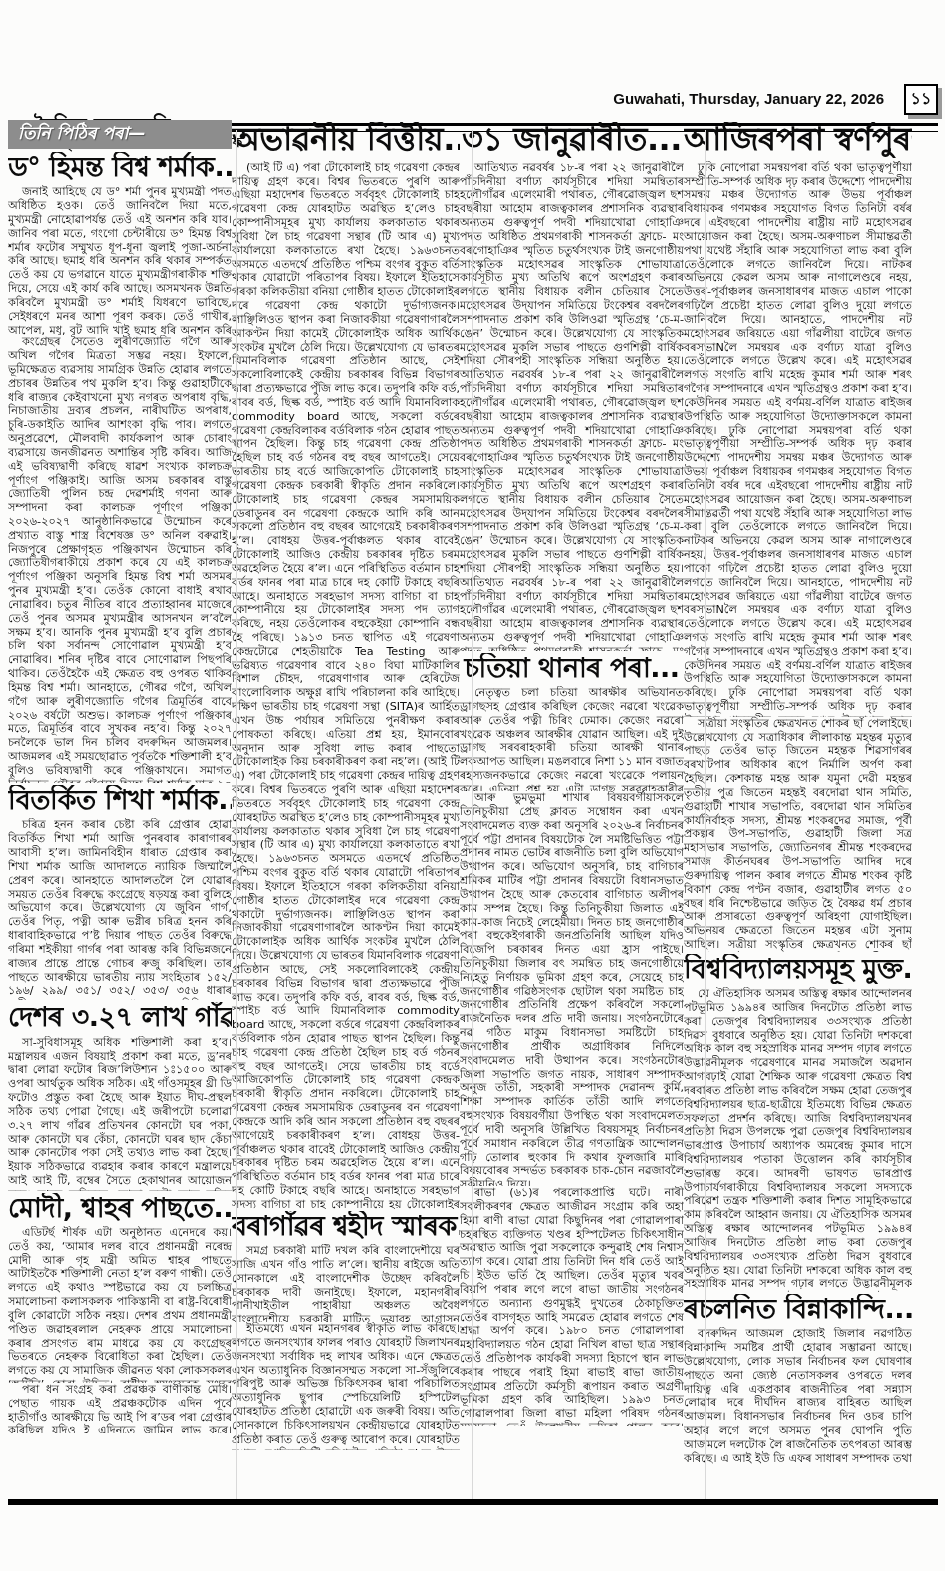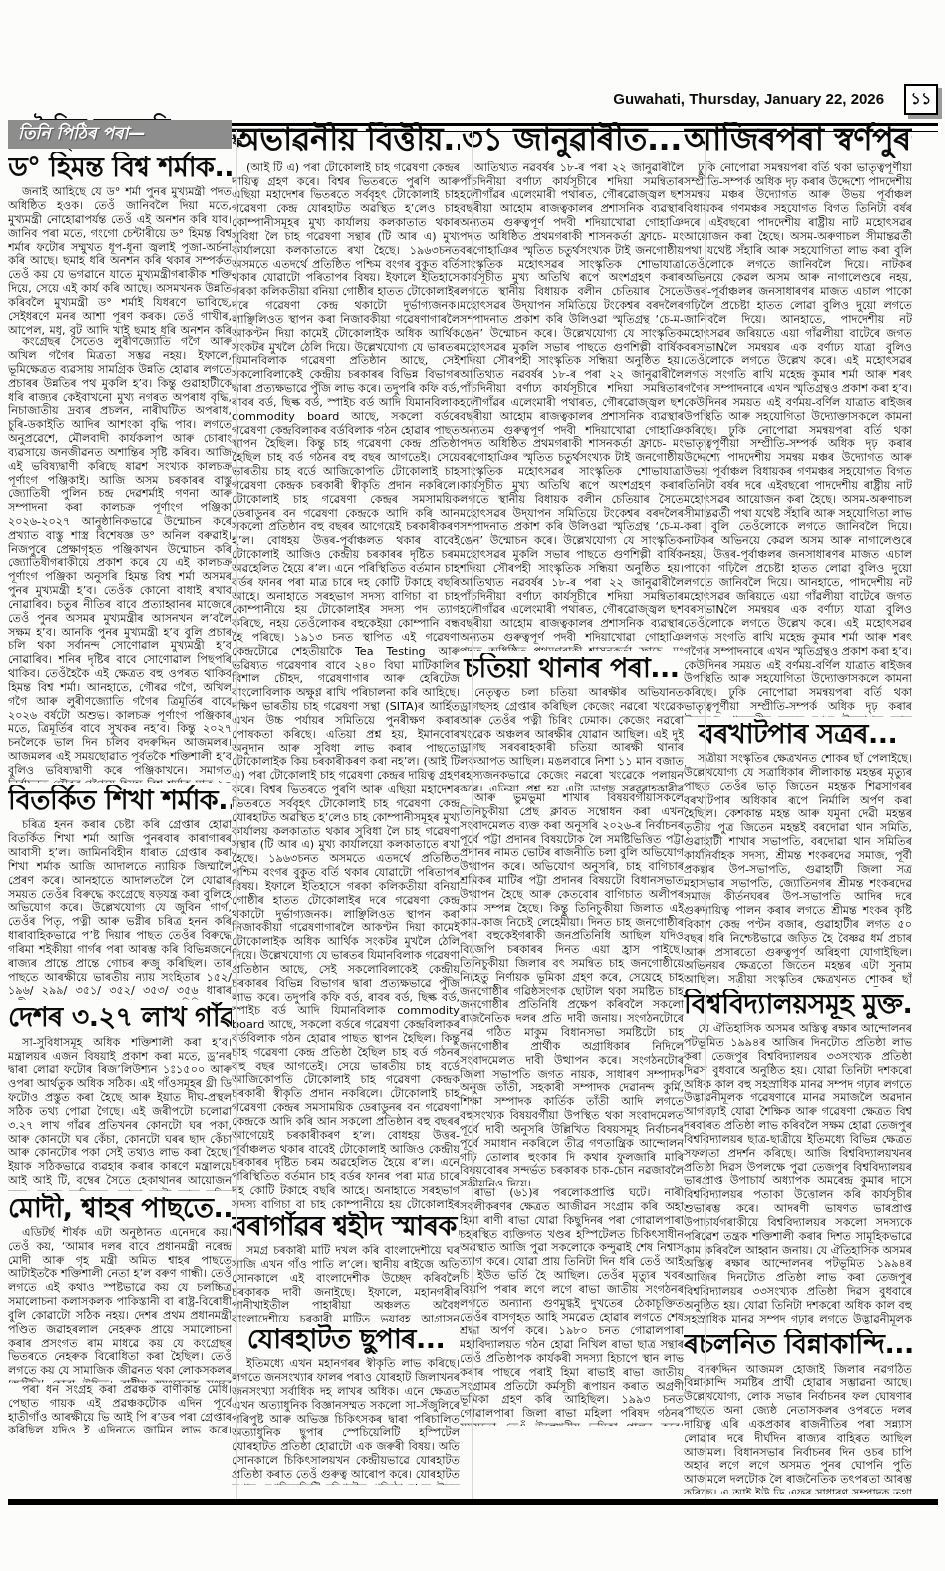--- a/index.html
+++ b/index.html
@@ -118,37 +118,35 @@
       <div class="headline">মোদী, শ্বাহৰ পাছতে...</div>
       <div class="body h-b1e">এডিটৰ্ছ শীৰ্ষক এটা অনুষ্ঠানত এনেদৰে কয়। তেওঁ কয়, ‘আমাৰ দলৰ বাবে প্ৰধানমন্ত্ৰী নৰেন্দ্ৰ মোদী আৰু গৃহ মন্ত্ৰী অমিত শ্বাহৰ পাছতে আটাইতকৈ শক্তিশালী নেতা হ’ল বৰুণ গান্ধী। তেওঁ লগতে এই কথাও স্পষ্টভাৱে কয় যে চলচ্চিত্ৰ সমালোচনা কলাসকলক পাকিস্তানী বা ৰাষ্ট্ৰ-বিৰোধী বুলি কোৱাটো সঠিক নহয়। দেশৰ প্ৰথম প্ৰধানমন্ত্ৰী পণ্ডিত জৱাহৰলাল নেহৰুক প্ৰায়ে সমালোচনা কৰাৰ প্ৰসংগত ৰাম মাধৱে কয় যে কংগ্ৰেছৰ ভিতৰতে নেহৰুক বিৰোধিতা কৰা হৈছিল। তেওঁ লগতে কয় যে সামাজিক জীৱনত থকা লোকসকলৰ ‘স্ক্ৰুটিনি’ হোৱা উচিত। ৰাষ্ট্ৰীয় স্বয়ংসেৱক সংঘৰ আটাইতকৈ ডাঙৰ সফলতাৰ বিষয়ে সোধাত ৰাম মাধৱে কয় যে সংঘই যি চিন্তাধাৰাৰে চলিছিল তাক আজি ৰাষ্ট্ৰীয় চিন্তাধাৰাৰ মুখ্য অংশ কৰাটো সংঘৰ আটাইতকৈ ডাঙৰ সফলতা।</div>
       <div class="body h-b1f">পৰা ধন সংগ্ৰহ কৰা প্ৰৱঞ্চক বাণীকান্ত মেধি। পেছাত গায়ক এই প্ৰৱঞ্চকটোক এদিন পূৰ্বে হাতীগাঁও আৰক্ষীয়ে ভি আই পি ৰ’ডৰ পৰা গ্ৰেপ্তাৰ কৰিছিল যদিও ই এদিনতে জামিন লাভ কৰে। চাৰবি নিয়ল নামত লাখ লাখ টকা সংগ্ৰহ কৰা এই প্ৰৱঞ্চকটোক আজি দিছপুৰ আৰক্ষীয়ে গ্ৰেপ্তাৰ কৰে। প্ৰৱঞ্চক বাণী মেধিৰ বিৰুদ্ধে বিভিন্ন লোকে এজাহাৰ দাখিল কৰিছিল।</div>
     </div>
 
     <div class="col">
       <div class="headline xl">অভাৱনীয় বিত্তীয়...</div>
       <div class="body h-b2a">(আই টি এ) পৰা টোকোলাই চাহ গৱেষণা কেন্দ্ৰৰ দায়িত্ব গ্ৰহণ কৰে। বিশ্বৰ ভিতৰতে পুৰণি আৰু এছিয়া মহাদেশৰ ভিতৰতে সৰ্ববৃহৎ টোকোলাই চাহ গৱেষণা কেন্দ্ৰ যোৰহাটত অৱস্থিত হ’লেও চাহ কোম্পানীসমূহৰ মুখ্য কাৰ্যালয় কলকাতাত থকাৰ সুবিধা লৈ চাহ গৱেষণা সন্থাৰ (টি আৰ এ) মুখ্য কাৰ্যালয়ো কলকাতাতে ৰখা হৈছে। ১৯৬৩চনত অসমতে এতদৰ্থে প্ৰতিষ্ঠিত পশ্চিম বংগৰ বুকুত বৰ্তি থকাৰ যোৱাটো পৰিতাপৰ বিষয়। ইফালে ইতিহাসে গৰকা কলিকতীয়া বনিয়া গোষ্ঠীৰ হাতত টোকোলাইৰ দৰে গৱেষণা কেন্দ্ৰ থকাটো দুৰ্ভাগ্যজনক। লাঞ্ছিলিওত স্থাপন কৰা নিজাবকীয়া গৱেষণাগাৰলৈ আকণ্টন দিয়া কামেই টোকোলাইক অধিক আৰ্থিক সংকটৰ মুখলৈ ঠেলি দিয়ে। উল্লেখযোগ্য যে ভাৰতৰ যিমানবিলাক গৱেষণা প্ৰতিষ্ঠান আছে, সেই সকলোবিলাকেই কেন্দ্ৰীয় চৰকাৰৰ বিভিন্ন বিভাগৰ দ্বাৰা প্ৰত্যক্ষভাৱে পুঁজি লাভ কৰে। তদুপৰি কফি বৰ্ড, ৰাবৰ বৰ্ড, ছিল্ক বৰ্ড, স্পাইচ বৰ্ড আদি যিমানবিলাক commodity board আছে, সকলো বৰ্ডৰে গৱেষণা কেন্দ্ৰবিলাকৰ বৰ্ডবিলাক গঠন হোৱাৰ পাছত স্থাপন হৈছিল। কিন্তু চাহ গৱেষণা কেন্দ্ৰ প্ৰতিষ্ঠা হৈছিল চাহ বৰ্ড গঠনৰ বহু বছৰ আগতেই। সেয়ে ভাৰতীয় চাহ বৰ্ডে আজিকোপতি টোকোলাই চাহ গৱেষণা কেন্দ্ৰক চৰকাৰী স্বীকৃতি প্ৰদান নকৰিলে। টোকোলাই চাহ গৱেষণা কেন্দ্ৰৰ সমসাময়িক ডেৰাডুনৰ বন গৱেষণা কেন্দ্ৰকে আদি কৰি আন সকলো প্ৰতিষ্ঠান বহু বছৰৰ আগেয়েই চৰকাৰীকৰণ হ’ল। বোধহয় উত্তৰ-পূৰ্বাঞ্চলত থকাৰ বাবেই টোকোলাই আজিও কেন্দ্ৰীয় চৰকাৰৰ দৃষ্টিত চৰম অৱহেলিত হৈয়ে ৰ’ল। এনে পৰিস্থিতিত বৰ্তমান চাহ বৰ্ডৰ ফানৰ পৰা মাত্ৰ চাৰে দহ কোটি টকাহে বছৰি আহে। অনাহাতে সৰহভাগ সদস্য বাগিচা বা চাহ কোম্পানীয়ে হয় টোকোলাইৰ সদস্য পদ ত্যাগ কৰিছে, নহয় তেওঁলোকৰ বহুকেইয়া কোম্পানি বন্ধ হৈ পৰিছে। ১৯১৩ চনত স্থাপিত এই গৱেষণা কেন্দ্ৰটোৱে শেহতীয়াকৈ Tea Testing আৰু ভৱিষ্যত গৱেষণাৰ বাবে ২৪০ বিঘা মাটিকালিৰ বিশাল চৌহদ, গৱেষণাগাৰ আৰু হেৰিটেজ বাংলোবিলাক অক্ষুণ্ণ ৰাখি পৰিচালনা কৰি আহিছে। দক্ষিণ ভাৰতীয় চাহ গৱেষণা সন্থা (SITA)ৰ আৰ্হিত এখন উচ্চ পৰ্যায়ৰ সমিতিয়ে পুনৰীক্ষণ কৰাৰ পোষকতা কৰিছে। এতিয়া প্ৰশ্ন হয়, ইমানবোৰ অনুদান আৰু সুবিধা লাভ কৰাৰ পাছতো টোকোলাইক কিয় চৰকাৰীকৰণ কৰা নহ’ল। (আই টি এ) পৰা টোকোলাই চাহ গৱেষণা কেন্দ্ৰৰ দায়িত্ব গ্ৰহণ কৰে। বিশ্বৰ ভিতৰতে পুৰণি আৰু এছিয়া মহাদেশৰ ভিতৰতে সৰ্ববৃহৎ টোকোলাই চাহ গৱেষণা কেন্দ্ৰ যোৰহাটত অৱস্থিত হ’লেও চাহ কোম্পানীসমূহৰ মুখ্য কাৰ্যালয় কলকাতাত থকাৰ সুবিধা লৈ চাহ গৱেষণা সন্থাৰ (টি আৰ এ) মুখ্য কাৰ্যালয়ো কলকাতাতে ৰখা হৈছে। ১৯৬৩চনত অসমতে এতদৰ্থে প্ৰতিষ্ঠিত পশ্চিম বংগৰ বুকুত বৰ্তি থকাৰ যোৱাটো পৰিতাপৰ বিষয়। ইফালে ইতিহাসে গৰকা কলিকতীয়া বনিয়া গোষ্ঠীৰ হাতত টোকোলাইৰ দৰে গৱেষণা কেন্দ্ৰ থকাটো দুৰ্ভাগ্যজনক। লাঞ্ছিলিওত স্থাপন কৰা নিজাবকীয়া গৱেষণাগাৰলৈ আকণ্টন দিয়া কামেই টোকোলাইক অধিক আৰ্থিক সংকটৰ মুখলৈ ঠেলি দিয়ে। উল্লেখযোগ্য যে ভাৰতৰ যিমানবিলাক গৱেষণা প্ৰতিষ্ঠান আছে, সেই সকলোবিলাকেই কেন্দ্ৰীয় চৰকাৰৰ বিভিন্ন বিভাগৰ দ্বাৰা প্ৰত্যক্ষভাৱে পুঁজি লাভ কৰে। তদুপৰি কফি বৰ্ড, ৰাবৰ বৰ্ড, ছিল্ক বৰ্ড, স্পাইচ বৰ্ড আদি যিমানবিলাক commodity board আছে, সকলো বৰ্ডৰে গৱেষণা কেন্দ্ৰবিলাকৰ বৰ্ডবিলাক গঠন হোৱাৰ পাছত স্থাপন হৈছিল। কিন্তু চাহ গৱেষণা কেন্দ্ৰ প্ৰতিষ্ঠা হৈছিল চাহ বৰ্ড গঠনৰ বহু বছৰ আগতেই। সেয়ে ভাৰতীয় চাহ বৰ্ডে আজিকোপতি টোকোলাই চাহ গৱেষণা কেন্দ্ৰক চৰকাৰী স্বীকৃতি প্ৰদান নকৰিলে। টোকোলাই চাহ গৱেষণা কেন্দ্ৰৰ সমসাময়িক ডেৰাডুনৰ বন গৱেষণা কেন্দ্ৰকে আদি কৰি আন সকলো প্ৰতিষ্ঠান বহু বছৰৰ আগেয়েই চৰকাৰীকৰণ হ’ল। বোধহয় উত্তৰ-পূৰ্বাঞ্চলত থকাৰ বাবেই টোকোলাই আজিও কেন্দ্ৰীয় চৰকাৰৰ দৃষ্টিত চৰম অৱহেলিত হৈয়ে ৰ’ল। এনে পৰিস্থিতিত বৰ্তমান চাহ বৰ্ডৰ ফানৰ পৰা মাত্ৰ চাৰে দহ কোটি টকাহে বছৰি আহে। অনাহাতে সৰহভাগ সদস্য বাগিচা বা চাহ কোম্পানীয়ে হয় টোকোলাইৰ সদস্য পদ ত্যাগ কৰিছে, নহয় তেওঁলোকৰ বহুকেইয়া কোম্পানি বন্ধ হৈ পৰিছে। ১৯১৩ চনত স্থাপিত এই গৱেষণা কেন্দ্ৰটোৱে শেহতীয়াকৈ Tea Testing আৰু ভৱিষ্যত গৱেষণাৰ বাবে ২৪০ বিঘা মাটিকালিৰ বিশাল চৌহদ, গৱেষণাগাৰ আৰু হেৰিটেজ বাংলোবিলাক অক্ষুণ্ণ ৰাখি পৰিচালনা কৰি আহিছে। দক্ষিণ ভাৰতীয় চাহ গৱেষণা সন্থা (SITA)ৰ আৰ্হিত এখন উচ্চ পৰ্যায়ৰ সমিতিয়ে পুনৰীক্ষণ কৰাৰ পোষকতা কৰিছে। এতিয়া প্ৰশ্ন হয়, ইমানবোৰ অনুদান আৰু সুবিধা লাভ কৰাৰ পাছতো টোকোলাইক কিয় চৰকাৰীকৰণ কৰা নহ’ল।</div>
       <div class="headline">বৰাগাঁৱৰ শ্বহীদ স্মাৰক...</div>
       <div class="body h-b2b">সমগ্ৰ চৰকাৰী মাটি দখল কৰি বাংলাদেশীয়ে ঘৰ সাজি এখন গাঁও পাতি ল’লে। স্থানীয় ৰাইজে অতি সোনকালে এই বাংলাদেশীক উচ্ছেদ কৰিবলৈ চৰকাৰক দাবী জনাইছে। ইফালে, মহানগৰীৰ পানীখাইতীল পাহাৰীয়া অঞ্চলত অবৈধ বাংলাদেশীয়ে চৰকাৰী মাটিত ভয়াবহ আগ্ৰাসন চলাইছে। পানীখাইতীৰ ইক্ৰাবাৰীৰ পাহাৰীয়া অঞ্চলত ৩০/৪০টা বাংলাদেশী পৰিয়ালে গাঁও পাতি বেদখল চলাইছে। অঞ্চলটোৰ স্থানীয় ৰাইজেও নাজানে ৰাতিটোৰ ভিতৰতে এই বাংলাদেশীবোৰ ক’ৰপৰা আহি চৰকাৰী মাটিত বহিল।</div>
-      <div class="headline">যোৰহাটত ছুপাৰ...</div>
       <div class="body h-b2c">ইতিমধ্যে এখন মহানগৰৰ স্বীকৃতি লাভ কৰিছে। লগতে জনসংখ্যাৰ ফালৰ পৰাও যোৰহাট জিলাখনৰ জনসংখ্যা সৰ্বাধিক দহ লাখৰ অধিক। এনে ক্ষেত্ৰত এখন অত্যাধুনিক বিজ্ঞানসম্মত সকলো সা-সঁজুলিৰে পৰিপুষ্ট আৰু অভিজ্ঞ চিকিৎসকৰ দ্বাৰা পৰিচালিত অত্যাধুনিক ছুপাৰ স্পেচিয়েলিটি হস্পিটেল যোৰহাটত প্ৰতিষ্ঠা হোৱাটো এক জৰুৰী বিষয়। অতি সোনকালে চিকিৎসালয়খন কেন্দ্ৰীয়ভাৱে যোৰহাটত প্ৰতিষ্ঠা কৰাত তেওঁ গুৰুত্ব আৰোপ কৰে। যোৰহাটত ছুপাৰ স্পেচিয়েলিটি হস্পিটেল প্ৰতিষ্ঠা হ’লে উন্নত চিকিৎসাৰ বাবে অসমৰ বাহিৰলৈ চিকিৎসা কৰিবলৈ যোৱা ৰোগীৰ লগতে পৰিয়ালৰ সকলোৰে ব্যয়-বহুলতাৰ উপৰি শাৰীৰিক, মানসিক আৰু আৰ্থিক দিশতো যথেষ্ট সকাহ পাব।</div>
     </div>
 
     <div class="col">
       <div class="headline xl">৩১ জানুৱাৰীত...</div>
       <div class="body h-b3a">আতিথ্যত নৱবৰ্ষৰ ১৮-ৰ পৰা ২২ জানুৱাৰীলৈ পাঁচদিনীয়া বৰ্ণাঢ্য কাৰ্যসূচীৰে শদিয়া সমন্বিতাৰ হলৌগাঁৱৰ এলেংমাৰী পথাৰত, গৌৰৱোজ্জ্বল ছশ বছৰীয়া আহোম ৰাজত্বকালৰ প্ৰশাসনিক ব্যৱস্থাৰ অন্যতম গুৰুত্বপূৰ্ণ পদবী শদিয়াখোৱা গোহাঞি পদত অধিষ্ঠিত প্ৰথমগৰাকী শাসনকৰ্তা ফ্ৰাচে- মং বৰগোহাঞিৰ স্মৃতিত চতুৰ্থসংখ্যক টাই জনগোষ্ঠীয় সাংস্কৃতিক মহোৎসৱৰ সাংস্কৃতিক শোভাযাত্ৰা কাৰ্যসূচীত মুখ্য অতিথি ৰূপে অংশগ্ৰহণ কৰাৰ লগতে স্থানীয় বিধায়ক বলীন চেতিয়াৰ সৈতে মহোৎসৱৰ উদ্‌যাপন সমিতিয়ে টংকেশ্বৰ বৰদলৈৰ সম্পাদনাত প্ৰকাশ কৰি উলিওৱা স্মৃতিগ্ৰন্থ ‘চে-ম-ঙেন’ উন্মোচন কৰে। উল্লেখযোগ্য যে সাংস্কৃতিক মহোৎসৱৰ মুকলি সভাৰ পাছতে গুণশিল্পী বাৰ্ষিক শদিয়া সৌৰপহী সাংস্কৃতিক সন্ধিয়া অনুষ্ঠিত হয়। আতিথ্যত নৱবৰ্ষৰ ১৮-ৰ পৰা ২২ জানুৱাৰীলৈ পাঁচদিনীয়া বৰ্ণাঢ্য কাৰ্যসূচীৰে শদিয়া সমন্বিতাৰ হলৌগাঁৱৰ এলেংমাৰী পথাৰত, গৌৰৱোজ্জ্বল ছশ বছৰীয়া আহোম ৰাজত্বকালৰ প্ৰশাসনিক ব্যৱস্থাৰ অন্যতম গুৰুত্বপূৰ্ণ পদবী শদিয়াখোৱা গোহাঞি পদত অধিষ্ঠিত প্ৰথমগৰাকী শাসনকৰ্তা ফ্ৰাচে- মং বৰগোহাঞিৰ স্মৃতিত চতুৰ্থসংখ্যক টাই জনগোষ্ঠীয় সাংস্কৃতিক মহোৎসৱৰ সাংস্কৃতিক শোভাযাত্ৰা কাৰ্যসূচীত মুখ্য অতিথি ৰূপে অংশগ্ৰহণ কৰাৰ লগতে স্থানীয় বিধায়ক বলীন চেতিয়াৰ সৈতে মহোৎসৱৰ উদ্‌যাপন সমিতিয়ে টংকেশ্বৰ বৰদলৈৰ সম্পাদনাত প্ৰকাশ কৰি উলিওৱা স্মৃতিগ্ৰন্থ ‘চে-ম-ঙেন’ উন্মোচন কৰে। উল্লেখযোগ্য যে সাংস্কৃতিক মহোৎসৱৰ মুকলি সভাৰ পাছতে গুণশিল্পী বাৰ্ষিক শদিয়া সৌৰপহী সাংস্কৃতিক সন্ধিয়া অনুষ্ঠিত হয়। আতিথ্যত নৱবৰ্ষৰ ১৮-ৰ পৰা ২২ জানুৱাৰীলৈ পাঁচদিনীয়া বৰ্ণাঢ্য কাৰ্যসূচীৰে শদিয়া সমন্বিতাৰ হলৌগাঁৱৰ এলেংমাৰী পথাৰত, গৌৰৱোজ্জ্বল ছশ বছৰীয়া আহোম ৰাজত্বকালৰ প্ৰশাসনিক ব্যৱস্থাৰ অন্যতম গুৰুত্বপূৰ্ণ পদবী শদিয়াখোৱা গোহাঞি পদত অধিষ্ঠিত প্ৰথমগৰাকী শাসনকৰ্তা ফ্ৰাচে- মং বৰগোহাঞিৰ স্মৃতিত চতুৰ্থসংখ্যক টাই জনগোষ্ঠীয় সাংস্কৃতিক মহোৎসৱৰ সাংস্কৃতিক শোভাযাত্ৰা কাৰ্যসূচীত মুখ্য অতিথি ৰূপে অংশগ্ৰহণ কৰাৰ লগতে স্থানীয় বিধায়ক বলীন চেতিয়াৰ সৈতে মহোৎসৱৰ উদ্‌যাপন সমিতিয়ে টংকেশ্বৰ বৰদলৈৰ সম্পাদনাত প্ৰকাশ কৰি উলিওৱা স্মৃতিগ্ৰন্থ ‘চে-ম-ঙেন’ উন্মোচন কৰে। উল্লেখযোগ্য যে সাংস্কৃতিক মহোৎসৱৰ মুকলি সভাৰ পাছতে গুণশিল্পী বাৰ্ষিক শদিয়া সৌৰপহী সাংস্কৃতিক সন্ধিয়া অনুষ্ঠিত হয়।</div>
       <div class="headline">চতিয়া থানাৰ পৰা...</div>
       <div class="body h-b3b">নেতৃত্বত চলা চতিয়া আৰক্ষীৰ অভিযানত ড্ৰাগছসহ গ্ৰেপ্তাৰ কৰিছিল কেজেং নৱৰো খংৱেক আৰু তেওঁৰ পত্নী চিৰিং ঢেমাক। কেজেং নৱৰো খংৱেক অঞ্চলৰ আৰক্ষীৰ যোৱান আছিল। এই দুই ড্ৰাগছ সৰবৰাহকাৰী চতিয়া আৰক্ষী থানাৰ লকআপত আছিল। মঙলবাৰে নিশা ১১ মান বজাত ৰহস্যজনকভাৱে কেজেং নৱৰো খংৱেকে পলায়ন কৰে। এতিয়া প্ৰশ্ন হয় এটা ড্ৰাগছ সৰবৰাহকাৰীৰ হাতত হাত কেলোৱা লগোৱা হোৱা নাছিল কিয়? চতিয়া আৰক্ষী থানাৰ এই ঘটনাই বিশ্বনাথ আৰক্ষীত জোকাৰণি সৃষ্টি কৰিছে।</div>
       <div class="body h-b3c">আৰু ভুমভুমা শাখাৰ বিষয়বৰ্গীয়াসকলে তিনিচুকীয়া প্ৰেছ ক্লাবত সম্বোধন কৰা এখন সংবাদমেলত ব্যক্ত কৰা অনুসৰি ২০২৬-ৰ নিৰ্বাচনৰ পূৰ্বে পট্টা প্ৰদানৰ বিষয়টোক লৈ সমষ্টিভিত্তিত পট্টা প্ৰদানৰ নামত ভোটৰ ৰাজনীতি চলা বুলি অভিযোগ উত্থাপন কৰে। অভিযোগ অনুসৰি, চাহ বাগিচাৰ শ্ৰমিকৰ মাটিৰ পট্টা প্ৰদানৰ বিষয়টো বিধানসভাত উত্থাপন হৈছে আৰু কেতবোৰ বাগিচাত অলীপৰ কাম সম্পন্ন হৈছে। কিন্তু তিনিচুকীয়া জিলাত এই কাম-কাজ নিচেই লেহেমীয়া। দিনত চাহ জনগোষ্ঠীৰ পৰা বহুকেইগৰাকী জনপ্ৰতিনিধি আছিল যদিও বিজেপি চৰকাৰৰ দিনত এয়া হ্ৰাস পাইছে। তিনিচুকীয়া জিলাৰ বৎ সমন্বিত চাহ জনগোষ্ঠীয়ে নিহেতু নিৰ্ণায়ক ভূমিকা গ্ৰহণ কৰে, সেয়েহে চাহ জনগোষ্ঠীৰ গৱিষ্ঠসংগক ছোটাল থকা সমষ্টিত চাহ জনগোষ্ঠীৰ প্ৰতিনিধি প্ৰক্ষেপ কৰিবলৈ সকলো ৰাজনৈতিক দলৰ প্ৰতি দাবী জনায়। সংগঠনটোৰে নৱ গঠিত মাকুম বিধানসভা সমষ্টিটো চাহ জনগোষ্ঠীৰ প্ৰাৰ্থীক অগ্ৰাধিকাৰ নিদিলে সংবাদমেলত দাবী উত্থাপন কৰে। সংগঠনটোৰ জিলা সভাপতি জগত নায়ক, সাধাৰণ সম্পাদক অনুজ তাঁতী, সহকাৰী সম্পাদক দেৱানন্দ কুৰ্মি, শিক্ষা সম্পাদক কাৰ্তিক তাঁতী আদি লগতে বহুসংখ্যক বিষয়বৰ্গীয়া উপস্থিত থকা সংবাদমেলত পূৰ্বে দাবী অনুসৰি উল্লিখিত বিষয়সমূহ নিৰ্বাচনৰ পূৰ্বে সমাধান নকৰিলে তীব্ৰ গণতান্ত্ৰিক আন্দোলন গঢ়ি তোলাৰ হুংকাৰ দি কথাৰ ফুলজাৰি মাৰি বিষয়বোৰৰ সন্দৰ্ভত চৰকাৰক চাক-চোন নৱজাবলৈ সকীয়নিও দিয়ে।</div>
       <div class="body h-b3d">ৰাভা (৬১)ৰ পৰলোকপ্ৰাপ্তি ঘটে। নাৰী সবলীকৰণৰ ক্ষেত্ৰত আজীৱন সংগ্ৰাম কৰি অহা হিমা ৰাণী ৰাভা যোৱা কিছুদিনৰ পৰা গোৱালপাৰা চহৰস্থিত ব্যক্তিগত খণ্ডৰ হস্পিটেলত চিকিৎসাধীন অৱস্থাত আজি পুৱা সকলোকে কন্দুৱাই শেষ নিশ্বাস ত্যাগ কৰে। যোৱা প্ৰায় তিনিটা দিন ধৰি তেওঁ আই চি ইউত ভৰ্তি হৈ আছিল। তেওঁৰ মৃত্যুৰ খবৰ বিয়পি পৰাৰ লগে লগে ৰাভা জাতীয় সংগঠনৰ লগতে অন্যান্য গুণমুগ্ধই দুখতেৰ ঠেকাচূক্তিত তেওঁৰ বাসগৃহত আহি সমৱেত হোৱাৰ লগতে শেষ শ্ৰদ্ধা অৰ্পণ কৰে। ১৯৮০ চনত গোৱালপাৰা মহাবিদ্যালয়ত গঠন হোৱা নিখিল ৰাভা ছাত্ৰ সন্থাৰ তেওঁ প্ৰতিষ্ঠাপক কাৰ্যকৰী সদস্যা হিচাপে স্থান লাভ কৰাৰ পাছৰে পৰাই হিমা ৰাভাই ৰাভা জাতীয় সংগ্ৰামৰ প্ৰতিটো কৰ্মসূচী ৰূপায়ন কৰাত অগ্ৰণী ভূমিকা গ্ৰহণ কৰি আহিছিল। ১৯৯৩ চনত গোৱালপাৰা জিলা ৰাভা মহিলা পৰিষদ গঠনৰ সময়তো তেওঁ উল্লেখনীয় ভূমিকা পালন কৰে। পৰৱৰ্তী সময়ত তেওঁ জিলা সমিতিৰ নেতৃত্ব গ্ৰহণ কৰে। ২০০৪ চনৰ পৰা নিখিল ৰাভা মহিলা পৰিষদৰ ভাৰপ্ৰাপ্ত সম্পাদিকাৰ দায়িত্ব পালন কৰাৰ পাছত ২০০৬ চনৰ পৰা ২০২০ চনলৈ সুদীৰ্ঘ ১২ বছৰ কাল নিখিল ৰাভা মহিলা পৰিষদৰ সভানেত্ৰীৰ দায়িত্ব পালন কৰি ৰাভা জাতিৰ উত্থানৰ বাবে কাম কৰি গৈছিল।</div>
     </div>
 
     <div class="col">
       <div class="headline xl">আজিৰপৰা স্বৰ্ণপুৰত...</div>
       <div class="body h-b4a">ঢুকি নোপোৱা সমন্বয়পৰা বৰ্তি থকা ভাতৃত্বপূৰ্ণীয়া সম্প্ৰীতি-সম্পৰ্ক অধিক দৃঢ় কৰাৰ উদ্দেশ্যে পাদদেশীয় সমন্বয় মঞ্চৰ উদ্যোগত আৰু উভয় পূৰ্বাঞ্চল বিধায়কৰ গণমঞ্চৰ সহযোগত বিগত তিনিটা বৰ্ষৰ দৰে এইবছৰো পাদদেশীয় ৰাষ্ট্ৰীয় নাট মহোৎসৱৰ আয়োজন কৰা হৈছে। অসম-অৰুণাচল সীমান্তৱৰ্তী পথা যথেষ্ট সঁহাৰি আৰু সহযোগিতা লাভ কৰা বুলি তেওঁলোকে লগতে জানিবলৈ দিয়ে। নাটকৰ অভিনয়ে কেৱল অসম আৰু নাগালেণ্ডৰে নহয়, উত্তৰ-পূৰ্বাঞ্চলৰ জনসাধাৰণৰ মাজত এচাল পাকো গঢ়িলৈ প্ৰচেষ্টা হাতত লোৱা বুলিও দুয়ো লগতে জানিবলৈ দিয়ে। আনহাতে, পাদদেশীয় নট মহোৎসৱৰ জৰিয়তে এয়া গাঁৱলীয়া বাটেৰে জগত বৰসভাΝলৈ সমন্বয়ৰ এক বৰ্ণাঢ্য যাত্ৰা বুলিও তেওঁলোকে লগতে উল্লেখ কৰে। এই মহোৎসৱৰ লগত সংগতি ৰাখি মহেন্দ্ৰ কুমাৰ শৰ্মা আৰু শৰৎ গগৈৰ সম্পাদনাৰে এখন স্মৃতিগ্ৰন্থও প্ৰকাশ কৰা হ’ব। কেউদিনৰ সময়ত এই বৰ্ণময়-বৰ্ণিল যাত্ৰাত ৰাইজৰ উপস্থিতি আৰু সহযোগিতা উদ্যোক্তাসকলে কামনা কৰিছে। ঢুকি নোপোৱা সমন্বয়পৰা বৰ্তি থকা ভাতৃত্বপূৰ্ণীয়া সম্প্ৰীতি-সম্পৰ্ক অধিক দৃঢ় কৰাৰ উদ্দেশ্যে পাদদেশীয় সমন্বয় মঞ্চৰ উদ্যোগত আৰু উভয় পূৰ্বাঞ্চল বিধায়কৰ গণমঞ্চৰ সহযোগত বিগত তিনিটা বৰ্ষৰ দৰে এইবছৰো পাদদেশীয় ৰাষ্ট্ৰীয় নাট মহোৎসৱৰ আয়োজন কৰা হৈছে। অসম-অৰুণাচল সীমান্তৱৰ্তী পথা যথেষ্ট সঁহাৰি আৰু সহযোগিতা লাভ কৰা বুলি তেওঁলোকে লগতে জানিবলৈ দিয়ে। নাটকৰ অভিনয়ে কেৱল অসম আৰু নাগালেণ্ডৰে নহয়, উত্তৰ-পূৰ্বাঞ্চলৰ জনসাধাৰণৰ মাজত এচাল পাকো গঢ়িলৈ প্ৰচেষ্টা হাতত লোৱা বুলিও দুয়ো লগতে জানিবলৈ দিয়ে। আনহাতে, পাদদেশীয় নট মহোৎসৱৰ জৰিয়তে এয়া গাঁৱলীয়া বাটেৰে জগত বৰসভাΝলৈ সমন্বয়ৰ এক বৰ্ণাঢ্য যাত্ৰা বুলিও তেওঁলোকে লগতে উল্লেখ কৰে। এই মহোৎসৱৰ লগত সংগতি ৰাখি মহেন্দ্ৰ কুমাৰ শৰ্মা আৰু শৰৎ গগৈৰ সম্পাদনাৰে এখন স্মৃতিগ্ৰন্থও প্ৰকাশ কৰা হ’ব। কেউদিনৰ সময়ত এই বৰ্ণময়-বৰ্ণিল যাত্ৰাত ৰাইজৰ উপস্থিতি আৰু সহযোগিতা উদ্যোক্তাসকলে কামনা কৰিছে। ঢুকি নোপোৱা সমন্বয়পৰা বৰ্তি থকা ভাতৃত্বপূৰ্ণীয়া সম্প্ৰীতি-সম্পৰ্ক অধিক দৃঢ় কৰাৰ উদ্দেশ্যে পাদদেশীয় সমন্বয় মঞ্চৰ উদ্যোগত আৰু উভয় পূৰ্বাঞ্চল বিধায়কৰ গণমঞ্চৰ সহযোগত বিগত তিনিটা বৰ্ষৰ দৰে এইবছৰো পাদদেশীয় ৰাষ্ট্ৰীয় নাট মহোৎসৱৰ আয়োজন কৰা হৈছে। অসম-অৰুণাচল সীমান্তৱৰ্তী পথা যথেষ্ট সঁহাৰি আৰু সহযোগিতা লাভ কৰা বুলি তেওঁলোকে লগতে জানিবলৈ দিয়ে। নাটকৰ অভিনয়ে কেৱল অসম আৰু নাগালেণ্ডৰে নহয়, উত্তৰ-পূৰ্বাঞ্চলৰ জনসাধাৰণৰ মাজত এচাল পাকো গঢ়িলৈ প্ৰচেষ্টা হাতত লোৱা বুলিও দুয়ো লগতে জানিবলৈ দিয়ে। আনহাতে, পাদদেশীয় নট মহোৎসৱৰ জৰিয়তে এয়া গাঁৱলীয়া বাটেৰে জগত বৰসভাΝলৈ সমন্বয়ৰ এক বৰ্ণাঢ্য যাত্ৰা বুলিও তেওঁলোকে লগতে উল্লেখ কৰে। এই মহোৎসৱৰ লগত সংগতি ৰাখি মহেন্দ্ৰ কুমাৰ শৰ্মা আৰু শৰৎ গগৈৰ সম্পাদনাৰে এখন স্মৃতিগ্ৰন্থও প্ৰকাশ কৰা হ’ব। কেউদিনৰ সময়ত এই বৰ্ণময়-বৰ্ণিল যাত্ৰাত ৰাইজৰ উপস্থিতি আৰু সহযোগিতা উদ্যোক্তাসকলে কামনা কৰিছে।</div>
-      <div class="headline">বৰখাটপাৰ সত্ৰৰ...</div>
       <div class="body h-b4b">সত্ৰীয়া সংস্কৃতিৰ ক্ষেত্ৰখনত শোকৰ ছাঁ পেলাইছে। উল্লেখযোগ্য যে সত্ৰাধিকাৰ লীলাকান্ত মহন্তৰ মৃত্যুৰ পাছত তেওঁৰ ভাতৃ জিতেন মহন্তক শিৱসাগৰৰ বৰখাটপাৰ অধিকাৰ ৰূপে নিৰ্মালি অৰ্পণ কৰা হৈছিল। কেশকান্ত মহন্ত আৰু যমুনা দেৱী মহন্তৰ তৃতীয় পুত্ৰ জিতেন মহন্তই বৰদোৱা থান সমিতি, গুৱাহাটী শাখাৰ সভাপতি, বৰদোৱা থান সমিতিৰ কাৰ্যনিৰ্বাহক সদস্য, শ্ৰীমন্ত শংকৰদেৱ সমাজ, পূৰ্বী প্ৰকল্পৰ উপ-সভাপতি, গুৱাহাটী জিলা সত্ৰ মহাসভাৰ সভাপতি, জ্যোতিনগৰ শ্ৰীমন্ত শংকৰদেৱ সমাজ কীৰ্তনঘৰৰ উপ-সভাপতি আদিৰ দৰে গুৰুদায়িত্ব পালন কৰাৰ লগতে শ্ৰীমন্ত শংকৰ কৃষ্টি বিকাশ কেন্দ্ৰ পণ্টন বজাৰ, গুৱাহাটীৰ লগত ৫০ বছৰ ধৰি নিশ্চেষ্টভাৱে জড়িত হৈ বৈষ্ণৱ ধৰ্ম প্ৰচাৰ আৰু প্ৰসাৰতো গুৰুত্বপূৰ্ণ অৰিহণা যোগাইছিল। অভিনয়ৰ ক্ষেত্ৰতো জিতেন মহন্তৰ এটা সুনাম আছিল। সত্ৰীয়া সংস্কৃতিৰ ক্ষেত্ৰখনত শোকৰ ছাঁ পেলাইছে। উল্লেখযোগ্য যে সত্ৰাধিকাৰ লীলাকান্ত মহন্তৰ মৃত্যুৰ পাছত তেওঁৰ ভাতৃ জিতেন মহন্তক শিৱসাগৰৰ বৰখাটপাৰ অধিকাৰ ৰূপে নিৰ্মালি অৰ্পণ কৰা হৈছিল। কেশকান্ত মহন্ত আৰু যমুনা দেৱী মহন্তৰ তৃতীয় পুত্ৰ জিতেন মহন্তই বৰদোৱা থান সমিতি, গুৱাহাটী শাখাৰ সভাপতি, বৰদোৱা থান সমিতিৰ কাৰ্যনিৰ্বাহক সদস্য, শ্ৰীমন্ত শংকৰদেৱ সমাজ, পূৰ্বী প্ৰকল্পৰ উপ-সভাপতি, গুৱাহাটী জিলা সত্ৰ মহাসভাৰ সভাপতি, জ্যোতিনগৰ শ্ৰীমন্ত শংকৰদেৱ সমাজ কীৰ্তনঘৰৰ উপ-সভাপতি আদিৰ দৰে গুৰুদায়িত্ব পালন কৰাৰ লগতে শ্ৰীমন্ত শংকৰ কৃষ্টি বিকাশ কেন্দ্ৰ পণ্টন বজাৰ, গুৱাহাটীৰ লগত ৫০ বছৰ ধৰি নিশ্চেষ্টভাৱে জড়িত হৈ বৈষ্ণৱ ধৰ্ম প্ৰচাৰ আৰু প্ৰসাৰতো গুৰুত্বপূৰ্ণ অৰিহণা যোগাইছিল। অভিনয়ৰ ক্ষেত্ৰতো জিতেন মহন্তৰ এটা সুনাম আছিল।</div>
       <div class="headline">বিশ্ববিদ্যালয়সমূহ মুক্ত...</div>
       <div class="body h-b4c">যে ঐতিহাসিক অসমৰ অস্তিত্ব ৰক্ষাৰ আন্দোলনৰ পটভূমিত ১৯৯৪ৰ আজিৰ দিনটোত প্ৰতিষ্ঠা লাভ কৰা তেজপুৰ বিশ্ববিদ্যালয়ৰ ৩৩সংখ্যক প্ৰতিষ্ঠা দিৱস বুধবাৰে অনুষ্ঠিত হয়। যোৱা তিনিটা দশকৰো অধিক কাল বহু সহস্ৰাধিক মানৱ সম্পদ গঢ়াৰ লগতে উদ্ভাৱনীমূলক গৱেষণাৰে মানৱ সমাজলৈ অৱদান আগবঢ়াই যোৱা শৈক্ষিক আৰু গৱেষণা ক্ষেত্ৰত বিশ্ব দৰবাৰত প্ৰতিষ্ঠা লাভ কৰিবলৈ সক্ষম হোৱা তেজপুৰ বিশ্ববিদ্যালয়ৰ ছাত্ৰ-ছাত্ৰীয়ে ইতিমধ্যে বিভিন্ন ক্ষেত্ৰত সফলতা প্ৰদৰ্শন কৰিছে। আজি বিশ্ববিদ্যালয়খনৰ প্ৰতিষ্ঠা দিৱস উপলক্ষে পুৱা তেজপুৰ বিশ্ববিদ্যালয়ৰ ভাৰপ্ৰাপ্ত উপাচাৰ্য অধ্যাপক অমৰেন্দ্ৰ কুমাৰ দাসে বিশ্ববিদ্যালয়ৰ পতাকা উত্তোলন কৰি কাৰ্যসূচীৰ শুভাৰম্ভ কৰে। আদৰণী ভাষণত ভাৰপ্ৰাপ্ত উপাচাৰ্যগৰাকীয়ে বিশ্ববিদ্যালয়ৰ সকলো সদস্যকে পৰিৱেশ তন্ত্ৰক শক্তিশালী কৰাৰ দিশত সামূহিকভাৱে কাম কৰিবলৈ আহ্বান জনায়। যে ঐতিহাসিক অসমৰ অস্তিত্ব ৰক্ষাৰ আন্দোলনৰ পটভূমিত ১৯৯৪ৰ আজিৰ দিনটোত প্ৰতিষ্ঠা লাভ কৰা তেজপুৰ বিশ্ববিদ্যালয়ৰ ৩৩সংখ্যক প্ৰতিষ্ঠা দিৱস বুধবাৰে অনুষ্ঠিত হয়। যোৱা তিনিটা দশকৰো অধিক কাল বহু সহস্ৰাধিক মানৱ সম্পদ গঢ়াৰ লগতে উদ্ভাৱনীমূলক গৱেষণাৰে মানৱ সমাজলৈ অৱদান আগবঢ়াই যোৱা শৈক্ষিক আৰু গৱেষণা ক্ষেত্ৰত বিশ্ব দৰবাৰত প্ৰতিষ্ঠা লাভ কৰিবলৈ সক্ষম হোৱা তেজপুৰ বিশ্ববিদ্যালয়ৰ ছাত্ৰ-ছাত্ৰীয়ে ইতিমধ্যে বিভিন্ন ক্ষেত্ৰত সফলতা প্ৰদৰ্শন কৰিছে। আজি বিশ্ববিদ্যালয়খনৰ প্ৰতিষ্ঠা দিৱস উপলক্ষে পুৱা তেজপুৰ বিশ্ববিদ্যালয়ৰ ভাৰপ্ৰাপ্ত উপাচাৰ্য অধ্যাপক অমৰেন্দ্ৰ কুমাৰ দাসে বিশ্ববিদ্যালয়ৰ পতাকা উত্তোলন কৰি কাৰ্যসূচীৰ শুভাৰম্ভ কৰে। আদৰণী ভাষণত ভাৰপ্ৰাপ্ত উপাচাৰ্যগৰাকীয়ে বিশ্ববিদ্যালয়ৰ সকলো সদস্যকে পৰিৱেশ তন্ত্ৰক শক্তিশালী কৰাৰ দিশত সামূহিকভাৱে কাম কৰিবলৈ আহ্বান জনায়।</div>
       <div class="headline">ৰচলনিত বিন্নাকান্দি...</div>
       <div class="body h-b4d">বদৰুদ্দিন আজমল হোজাই জিলাৰ নৱগঠিত বিন্নাকান্দি সমষ্টিৰ প্ৰাৰ্থী হোৱাৰ সম্ভাৱনা আছে। উল্লেখযোগ্য, লোক সভাৰ নিৰ্বাচনৰ ফল ঘোষণাৰ পাছতে অনা জ্যেষ্ঠ নেতাসকলৰ ওপৰতে দলৰ দায়িত্ব এৰি একপ্ৰকাৰ ৰাজনীতিৰ পৰা সন্ন্যাস লোৱাৰ দৰে দীৰ্ঘদিন ৰাজ্যৰ বাহিৰত আছিল আজমল। বিধানসভাৰ নিৰ্বাচনৰ দিন ওচৰ চাপি অহাৰ লগে লগে অসমত পুনৰ ঘোপনি পুতি আজমলে দলটোক লৈ ৰাজনৈতিক তৎপৰতা আৰম্ভ কৰিছে। এ আই ইউ ডি এফৰ সাধাৰণ সম্পাদক তথা বিধায়ক আমিনুল ইছলামে আজি সংবাদ মাধ্যমক আগত কয় যে দলৰ নেতা বদৰুদ্দিন আজমলে বিধানসভাৰ নিৰ্বাচনত প্ৰতিদ্বন্দ্বিতাত নমাৰ ইচ্ছা প্ৰকাশ কৰা নাই।</div>
     </div>
   </div>
 
   <div class="gutter-rule" style="left:236px"></div>
   <div class="gutter-rule" style="left:472px"></div>

